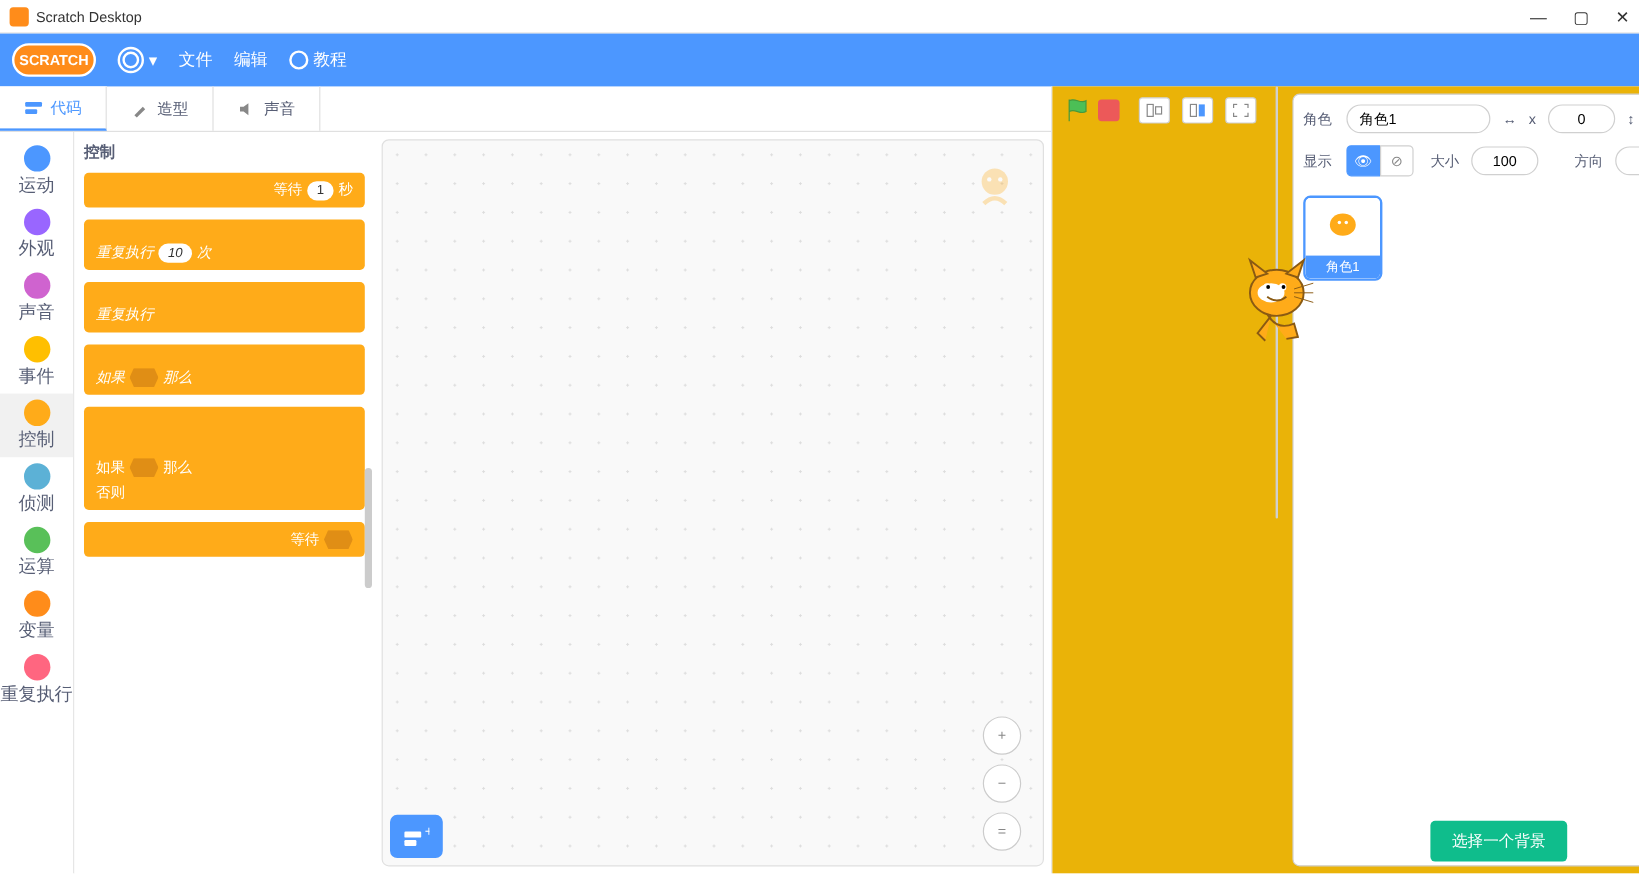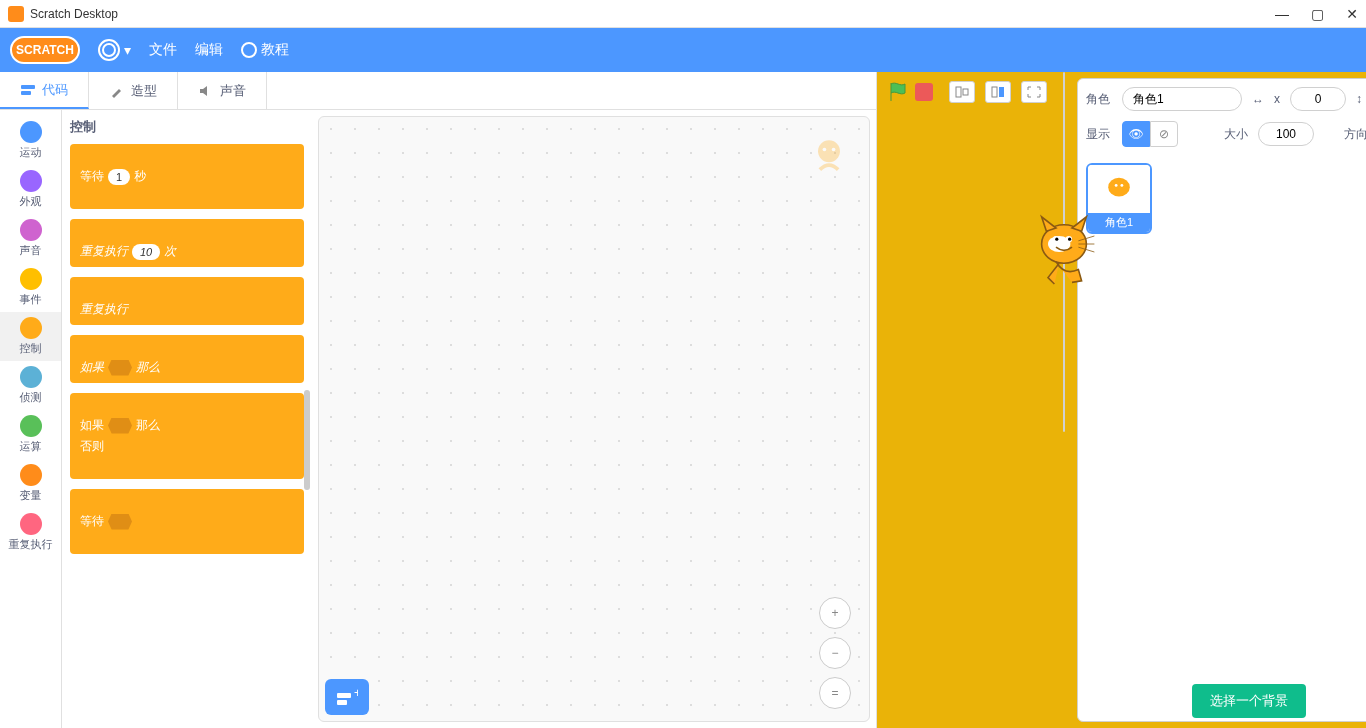--- a/index.html
+++ b/index.html
@@ -19,24 +19,24 @@
 .leftpane{flex:1;display:flex;flex-direction:column;border-right:1px solid #e0e0e0;min-width:0;}
 .tabs{height:38px;display:flex;border-bottom:1px solid #e0e0e0;}
 .tab{padding:0 20px;display:flex;align-items:center;gap:6px;border-right:1px solid #e0e0e0;cursor:pointer;color:#575e75;font-size:13px;text-align:center;}
 .tab.active{color:#4c97ff;border-bottom:2px solid #4c97ff;background:#fff;}
 .tab .ticon2{width:16px;height:16px;}
 .editor{flex:1;display:flex;min-height:0;}
 .catcol{width:62px;background:#fff;border-right:1px solid #e0e0e0;display:flex;flex-direction:column;align-items:center;padding-top:6px;}
 .catitem{display:flex;flex-direction:column;align-items:center;padding:5px 0;cursor:pointer;width:100%;}
 .catitem.sel{background:#f1f1f1;}
 .catdot{width:22px;height:22px;border-radius:50%;}
-.catlbl{font-size:11px;color:#575e75;margin-top:2px;}
+.catlbl{font-size:15px;color:#575e75;margin-top:2px;}
 .palette{width:250px;background:#fff;padding:8px;overflow:hidden;position:relative;}
 .palette .ptitle{font-size:13px;color:#575e75;font-weight:bold;margin-bottom:8px;}
-.block{background:#ffab19;color:#fff;border-radius:4px;padding:24px 10px;margin-bottom:10px;font-size:12px;display:flex;align-items:center;gap:4px;cursor:pointer;}
+.block{background:#ffab19;color:#fff;border-radius:4px;padding:6px 10px;margin-bottom:10px;font-size:12px;display:flex;align-items:center;gap:4px;cursor:pointer;justify-content:flex-end;}
 .block .pill{background:#fff;color:#333;border-radius:10px;padding:2px 8px;font-size:11px;}
 .block.cblock{height:42px;align-items:flex-start;position:relative;flex-direction:column;font-style:italic;}
 .block .hex{width:24px;height:16px;background:#e08e15;clip-path:polygon(15% 0,85% 0,100% 50%,85% 100%,15% 100%,0 50%);display:inline-block;}
 .ws{flex:1;background:#f9f9f9;position:relative;background-image:radial-gradient(#ddd 1px,transparent 1px);background-size:24px 24px;margin:6px;border-radius:6px;border:1px solid #e0e0e0;}
 .ws .catwm{position:absolute;right:18px;top:16px;width:44px;height:44px;opacity:.3;}
 .ws .zoombtn{position:absolute;right:18px;width:32px;height:32px;background:#fff;border:1px solid #ccc;border-radius:50%;display:flex;align-items:center;justify-content:center;color:#888;cursor:pointer;}
 .rightpane{width:489px;display:flex;flex-direction:row;background:#eab308;}
 .stagectl{height:40px;display:flex;align-items:center;padding:0 10px;gap:6px;}
 .flag{width:22px;height:22px;cursor:pointer;}
 .stopb{width:18px;height:18px;background:#ec5959;border-radius:3px;cursor:pointer;}
@@ -267,21 +267,21 @@
           <span>↕</span>
             <span>y</span>
           <input class="coord" value="0" style="">
         </div>
         <div class="row1">
           <span class="lab">显示</span>
           <div class="togg">
             <div class="t on">👁</div>
             <div class="t off">⊘</div>
           </div>
-          <span style="margin-left:36px;">大小</span>
+          <span style="margin-left:4px;">大小</span>
           <input class="coord" value="100" style="">
           <span style="margin-left:20px;">方向</span>
           <input class="coord" value="90" style="">
         </div>
         <div class="splist">
           <div class="spcard">
             <div class="thumb">
                 <svg width="40" height="36" viewBox="0 0 100 100">
                   <ellipse cx="50" cy="45" rx="30" ry="26" fill="#ffab19"></ellipse>
                   <circle cx="42" cy="40" r="4" fill="#fff"></circle>

